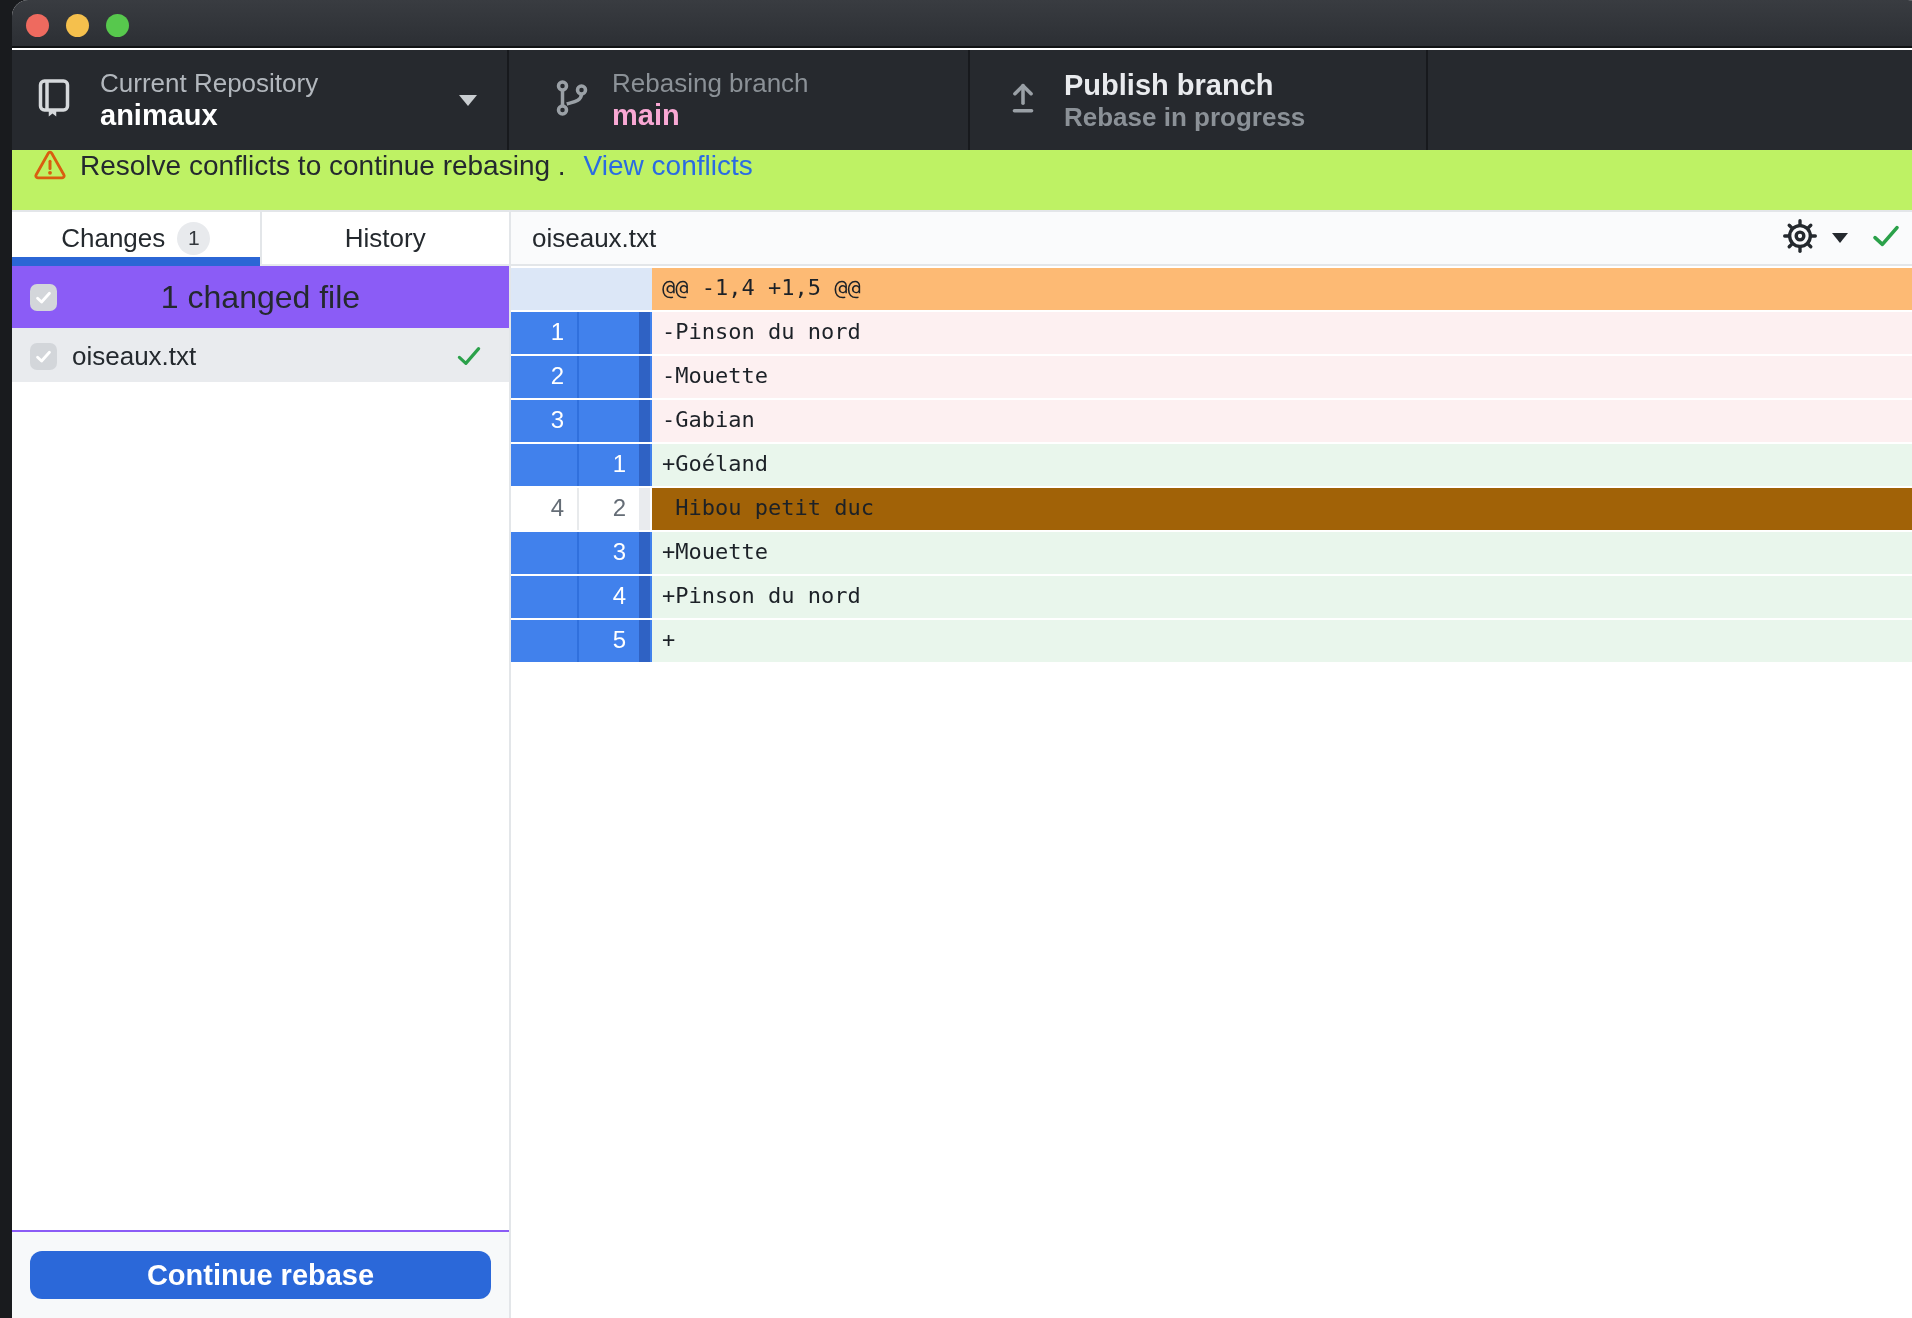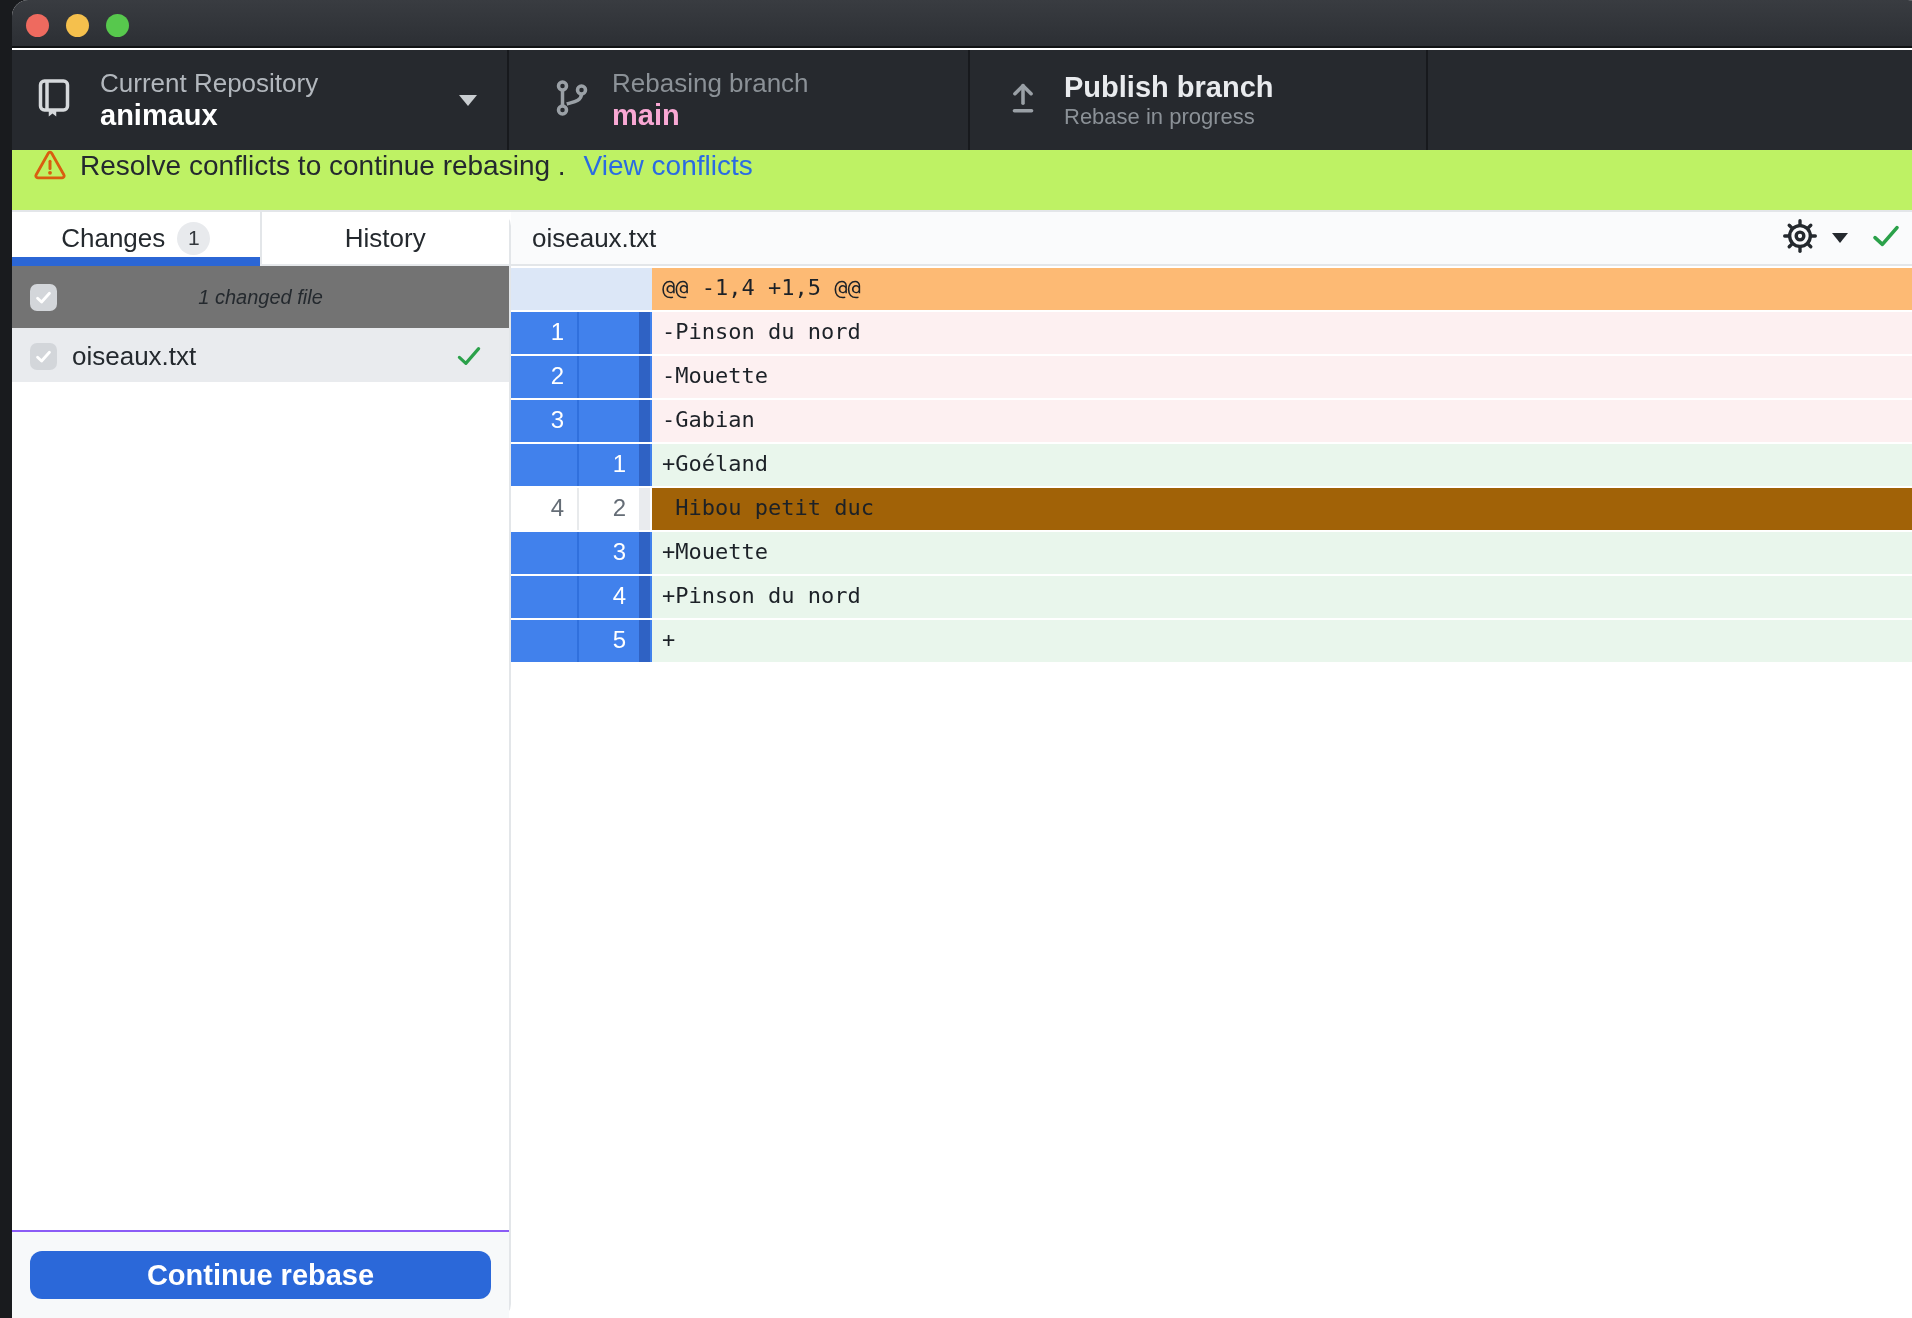--- a/index.html
+++ b/index.html
@@ -30,55 +30,55 @@
   .tb-repo    { left:0;     width:497px; }
   .tb-branch  { left:497px; width:461px;padding-left:16px; }
   .tb-publish { left:958px; width:458px; }
   .tb-icon { flex:0 0 auto; }
   .tb-text { display:flex; flex-direction:column; justify-content:center; line-height:1.18; }
   .tb-label  { font-size:26px; color:#b2b7bd; }
   .tb-label.dim { color:#8b9197; }
   .tb-title  { font-size:29px; font-weight:700; color:#ffffff; }
   .tb-title.dim  { color:#f9a8d4; }
   .tb-title.pub  { color:#e9ebee; }
-  .tb-sub   { font-size:22px; color:#8b9197; }
+  .tb-sub   { font-size:26px; color:#8b9197;font-weight:bold; }
   .caret-down {
     width:0; height:0; border-left:9px solid transparent; border-right:9px solid transparent;
     border-top:11px solid #c9cdd1; position:absolute; right:30px; top:45px;
   }
   
   .warnbar {
     position:absolute; top:150px; left:0; width:100%; height:62px;
     background:#bef264; display:flex; align-items:flex-start;
     border-bottom:2px solid #e3e6e9;
   }
   .warn-icon { margin-left:22px; }
   .warn-text { margin-left:14px; font-size:28px; color:#24292e; }
   .warn-link { margin-left:18px; font-size:28px; color:#2a6be2; cursor:pointer; }
   
   .main { position:absolute; top:212px; left:0; width:100%; bottom:0; display:flex; }
-  .sidebar { position:relative; width:499px; border-right:2px solid #e3e6e9; background:#fff;border-radius:14px; }
+  .sidebar { position:relative; width:499px; border-right:2px solid #e3e6e9; background:#fff; }
   .diffpane { position:relative; flex:1; background:#fff; }
   
   .tabs { display:flex; height:54px; border-bottom:2px solid #e6e9ec; }
   .tab {
     flex:1; position:relative; display:flex; align-items:center; justify-content:center;
     gap:12px; font-size:26px; background:#fff; cursor:pointer;
   }
   .tab:first-child { border-right:2px solid #e3e6e9; }
   .tab .underline { position:absolute; left:0; bottom:-2px; width:100%; height:9px; background:#2b66d5; display:none; }
   .tab.selected .underline { display:block; }
   .badge {
     min-width:33px; height:33px; border-radius:17px; background:#e8eaed;
     font-size:21px; display:flex; align-items:center; justify-content:center; color:#33383d;
   }
   
   .summary-row {
-    height:64px; background:#737373; border-bottom:2px solid #e9ebee;
-    position:relative; display:flex; align-items:center; justify-content:center; font-size:20px;font-style:italic;
+    height:64px; background:#8b5cf6; border-bottom:2px solid #e9ebee;
+    position:relative; display:flex; align-items:center; justify-content:center; font-size:32px;
   }
   .file-row {
     height:52px; background:#e9ebee; position:relative;
     display:flex; align-items:center; font-size:26px;
   }
   .checkbox {
     position:absolute; left:18px; width:27px; height:27px; border-radius:7px;
     background:#d3d6da; display:flex; align-items:center; justify-content:center;
   }
   .file-name { margin-left:60px; }

